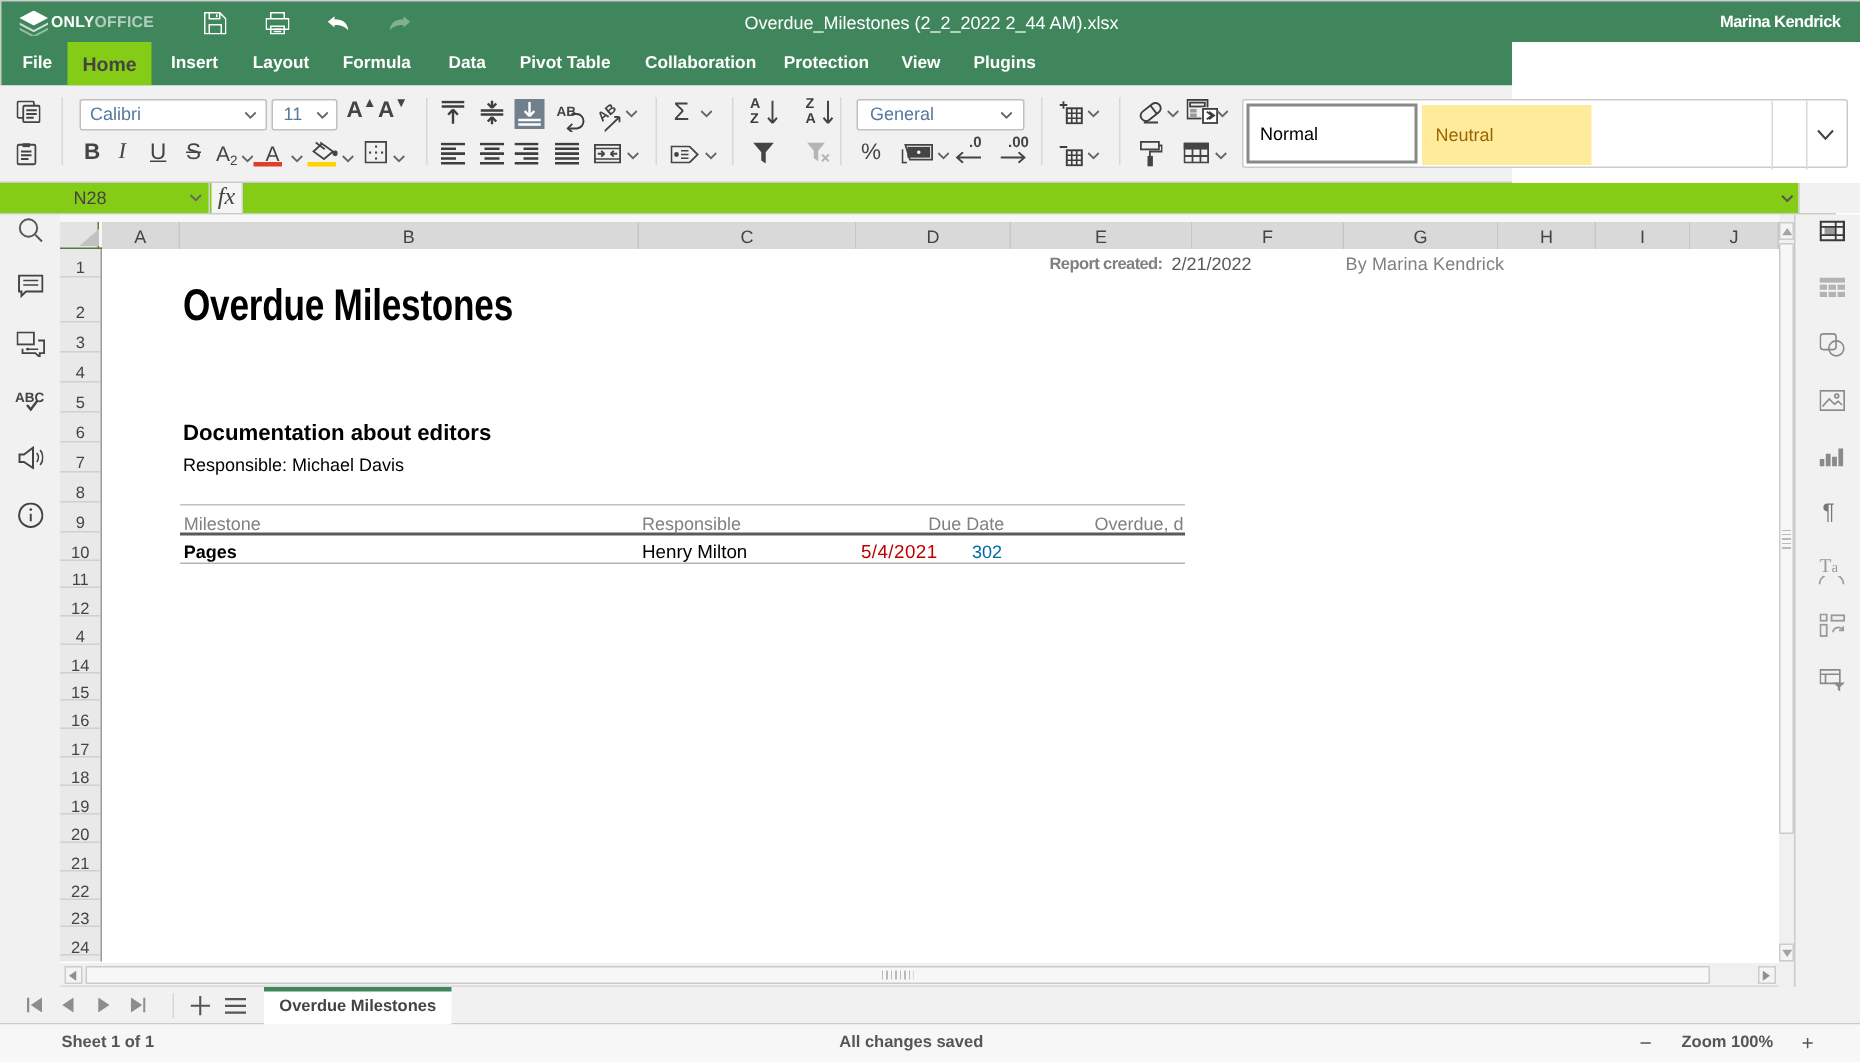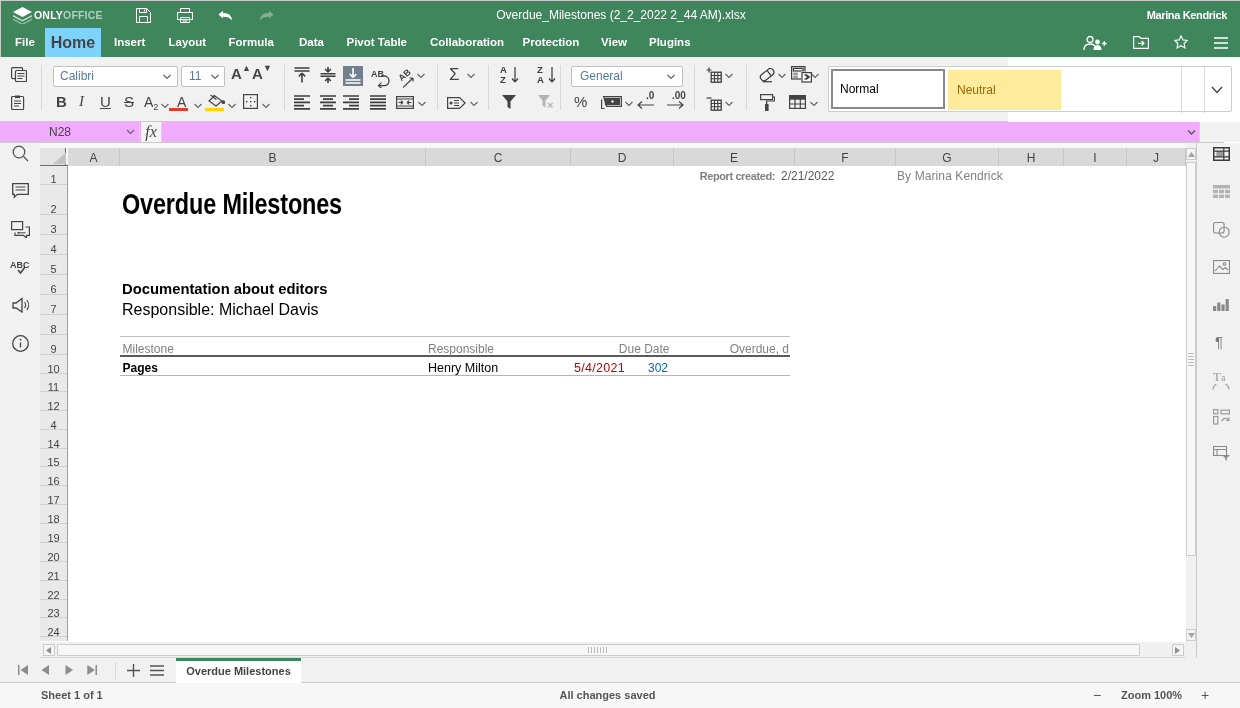--- a/index.html
+++ b/index.html
@@ -1,29 +1,29 @@
 <!DOCTYPE html>
 <html><head>
 <meta charset="utf-8">
 <style>
   * { margin:0; padding:0; box-sizing:border-box; }
   html,body { width:1240px; height:708px; overflow:hidden; }
   body { font-family:"Liberation Sans", sans-serif; position:relative; background:#fff; }
   .abs { position:absolute; }
   
   #titlebar { left:0; top:0; width:1240px; height:28px; background:#40865C; border-top:1px solid #ccc; border-left:1px solid #c6cfc4; }
-  #menubar { left:0; top:28px; width:1240px; height:29px; background:#40865C; border-left:1px solid #c6cfc4; }
+  #menubar { left:0; top:28px; width:1008px; height:29px; background:#40865C; border-left:1px solid #c6cfc4; }
   .mtab { position:absolute; top:0; height:29px; line-height:29px; color:#fff; font-size:11.5px; font-weight:bold; }
-  #hometab { position:absolute; left:44px; top:0; width:56px; height:29px; background:#7dd3fc; color:#444; font-size:16px; font-weight:bold; text-align:center; line-height:29px; }
+  #hometab { position:absolute; left:44px; top:0; width:56px; height:29px; background:#84cc16; color:#444; font-size:13px; font-weight:bold; text-align:center; line-height:29px; }
   
   #toolbar { left:0; top:57px; width:1008px; height:65px; background:#f1f1f1; border-bottom:1px solid #cbcbcb; }
   .vsep { position:absolute; top:8px; height:45px; width:1px; background:#d8d8d8; }
   .combo { position:absolute; background:#fff; border:1px solid #c0c0c0; border-radius:2px; font-size:12px; color:#56799f; }
   
-  #fbar { left:0; top:122px; width:1224px; height:21px; background:#f0abfc; border-bottom:1px solid #cbcbcb; }
+  #fbar { left:0; top:122px; width:1224px; height:21px; background:#84cc16; border-bottom:1px solid #cbcbcb; }
   
   #leftbar { left:0; top:143px; width:40px; height:515px; background:#f1f1f1; }
   #rightbar { left:1196px; top:143px; width:44px; height:515px; background:#f1f1f1; border-left:1px solid #cbcbcb; }
   #colheads { left:40px; top:143px; width:1146px; height:23px; background:#f7f7f7; border-bottom:1px solid #9c9c9c; }
   .colcell { position:absolute; top:4.5px; height:18.5px; line-height:20px; text-align:center; font-size:12px; color:#444; border-right:1px solid #c6c6c6; background:#d9d9d9; }
   #rowheads { left:40px; top:166px; width:28px; height:475px; background:#e9e9e9; border-right:1px solid #9c9c9c; }
   .rowcell { position:absolute; left:0; width:27px; text-align:center; font-size:11px; color:#444; border-bottom:1px solid #d0d0d0; }
   #grid { left:68px; top:166px; width:1118px; height:475px; background:#fff; overflow:hidden; }
   
   #vscroll { left:1186px; top:143px; width:10px; height:515px; background:#f0f0f0; }
@@ -420,21 +420,21 @@
   <div class="rowcell" style="top:415.6px;height:18px;line-height:26px">22</div>
   <div class="rowcell" style="top:434.4px;height:18px;line-height:26px">23</div>
   <div class="rowcell" style="top:453.3px;height:18px;line-height:26px">24</div>
 </div>
 <div class="abs" id="grid">
   <div class="abs" style="left:507px;top:0;width:200px;height:20px;line-height:20px;font-size:11px;font-weight:bold;letter-spacing:-0.4px;color:#808080;text-align:right;white-space:nowrap">Report created:</div>
   <div class="abs" style="left:713px;top:0;height:20px;line-height:20px;font-size:12px;color:#595959">2/21/2022</div>
   <div class="abs" style="left:829px;top:0;height:20px;line-height:20px;font-size:12px;letter-spacing:0.1px;color:#808080;white-space:nowrap">By Marina Kendrick</div>
   <div class="abs" style="left:54px;top:22.5px;height:30px;line-height:30px;font-size:29.5px;font-weight:bold;color:#000;letter-spacing:-0.2px;transform:scaleX(0.795);transform-origin:left top;white-space:nowrap">Overdue Milestones</div>
   <div class="abs" style="left:54px;top:113px;height:20px;line-height:20px;font-size:14.8px;font-weight:bold;color:#000;white-space:nowrap">Documentation about editors</div>
-  <div class="abs" style="left:54px;top:134px;height:20px;line-height:20px;font-size:16px;color:#000;white-space:nowrap">Responsible: Michael Davis</div>
+  <div class="abs" style="left:54px;top:134px;height:20px;line-height:20px;font-size:12px;color:#000;white-space:nowrap">Responsible: Michael Davis</div>
 
   <div class="abs" style="left:52px;top:169.8px;width:670px;height:1px;background:#c0c0c0"></div>
   <div class="abs" style="left:52px;top:189px;width:670px;height:1.6px;background:#5a5a5a"></div>
   <div class="abs" style="left:52px;top:208.6px;width:670px;height:1px;background:#b5b5b5"></div>
   <div class="abs" style="left:54.5px;top:173.5px;height:19px;line-height:19px;font-size:12px;color:#808080">Milestone</div>
   <div class="abs" style="left:360px;top:173.5px;height:19px;line-height:19px;font-size:12px;color:#808080">Responsible</div>
   <div class="abs" style="left:460px;top:173.5px;width:141.5px;height:19px;line-height:19px;font-size:12px;color:#808080;text-align:right">Due Date</div>
   <div class="abs" style="left:580px;top:173.5px;width:141px;height:19px;line-height:19px;font-size:12px;color:#808080;text-align:right">Overdue, d</div>
   <div class="abs" style="left:54.5px;top:192.5px;height:19px;line-height:19px;font-size:12px;font-weight:bold;color:#000">Pages</div>
   <div class="abs" style="left:360px;top:192.5px;height:19px;line-height:19px;font-size:12.5px;color:#000">Henry Milton</div>

